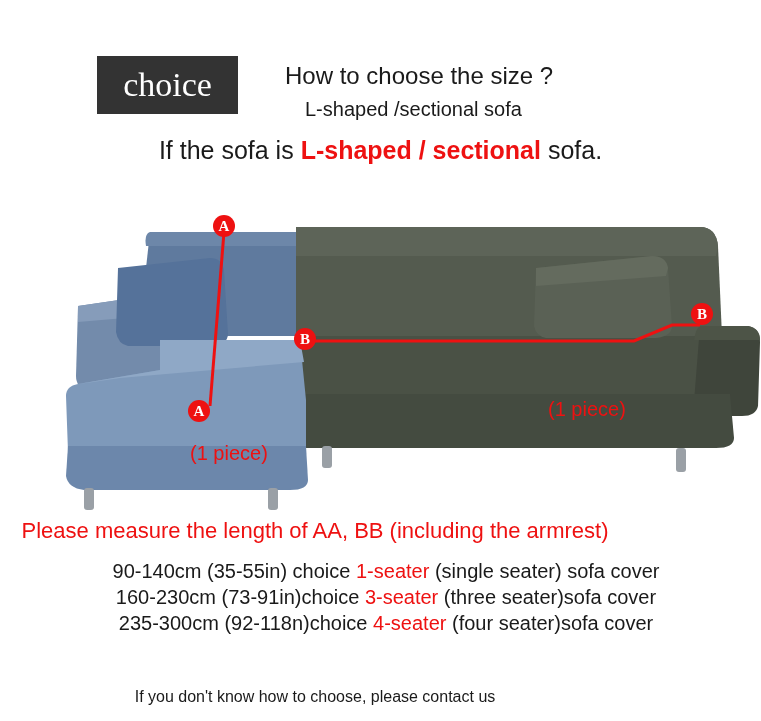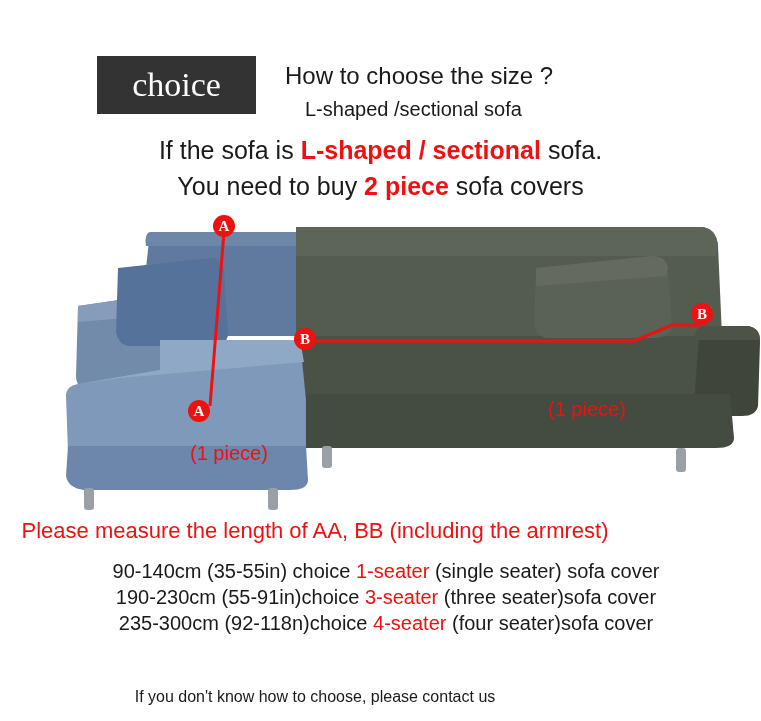--- a/index.html
+++ b/index.html
@@ -26,21 +26,21 @@
     position: absolute;
     top: 22px;
     left: 0;
     width: 761px;
     height: 92px;
   }
   .logo-badge {
     position: absolute;
     left: 97px;
     top: 34px;
-    width: 159px;
+    width: 141px;
     height: 58px;
     background: #333333;
     color: #ffffff;
     font-size: 34px;
     line-height: 58px;
     text-align: center;
     letter-spacing: 0px;
     font-family: "Liberation Serif", serif;
   }
   .head-line1 {
@@ -152,23 +152,20 @@
   <div class="header">
     <div class="logo-badge">choice</div>
     <div class="head-line1">How to choose the size ?</div>
     <div class="head-line2">L-shaped /sectional sofa</div>
   </div>
 
   <div class="intro">
     <div class="intro-line">
       <span>If the sofa is </span><span class="red-b">L-shaped / sectional</span><span> sofa.</span>
     </div>
-    <div class="intro-line">
-      <span>You need to buy </span><span class="red-b">2 piece</span><span>  sofa covers</span>
-    </div>
   </div>
 
   <div class="illus">
     <svg width="761" height="305" viewBox="0 0 761 305" xmlns="http://www.w3.org/2000/svg">
 
       <path d="M296,17 L700,17 Q716,17 718,36 L722,126 L296,126 Z" fill="#545b4f"></path>
       <path d="M296,17 L700,17 Q716,17 718,36 L716,46 L296,46 Z" fill="#5d6458"></path>
 
       <path d="M296,126 L722,126 L726,170 Q726,182 706,184 L300,184 Q290,182 290,170 Z" fill="#4a5145"></path>
 
@@ -213,21 +210,21 @@
     <div class="piece-label" style="left:548px; top:188px;">(1 piece)</div>
   </div>
 
   <div class="measure">Please measure the length of AA, BB (including the armrest)</div>
 
   <div class="sizes">
     <div class="size-row">
       <span>90-140cm (35-55in) choice </span><span class="red">1-seater</span><span> (single seater) sofa cover</span>
     </div>
     <div class="size-row">
-      <span>190-230cm (55-91in)choice </span><span class="red">3-seater</span><span> (three seater)sofa cover</span>
+      <span>160-230cm (73-91in)choice </span><span class="red">3-seater</span><span> (three seater)sofa cover</span>
     </div>
     <div class="size-row">
       <span>235-300cm (92-118n)choice </span><span class="red">4-seater</span><span> (four seater)sofa cover</span>
     </div>
   </div>
 
   <div class="footer-note">If you don't know how to choose, please contact us</div>
 
 </div>
 

